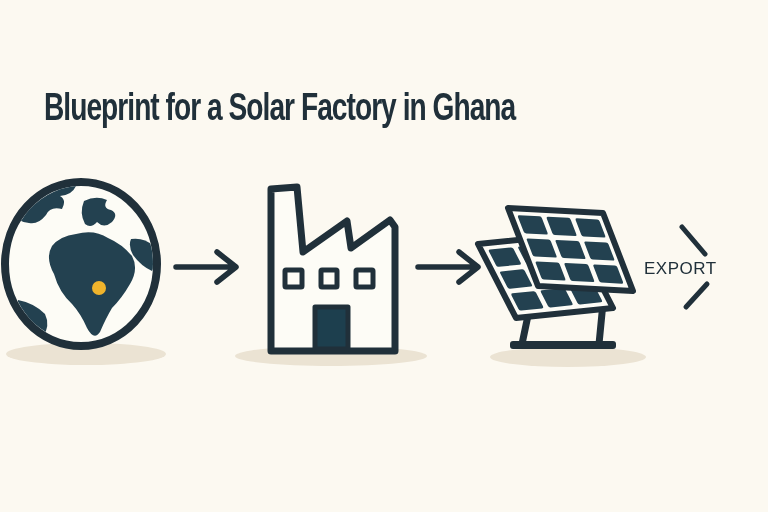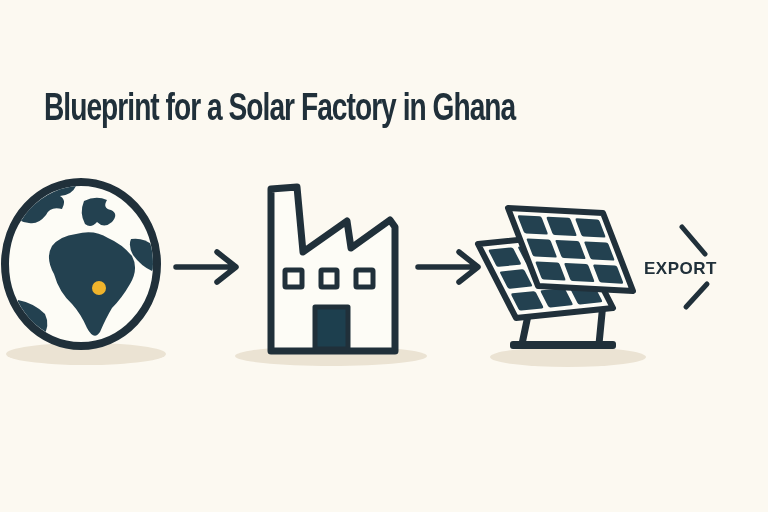--- a/index.html
+++ b/index.html
@@ -18,21 +18,21 @@
     font-size:38px;
     letter-spacing:-1.3px;
     color:var(--ink,#20303A);
     transform:scaleX(.74);
     transform-origin:left top;
     white-space:nowrap;
   }
   .export-label{
     position:absolute;
     left:644px;top:259px;
-    font-weight:700;
+    font-weight:400;
     font-size:17px;
     letter-spacing:.5px;
     color:var(--ink,#20303A);
     white-space:nowrap;
   }
   svg.illustration{position:absolute;left:0;top:0;}
   .shadow{fill:var(--shadow,#EBE3D3);}
   .ocean{fill:var(--face,#FDFCF6);stroke:var(--ink,#20303A);stroke-width:8;}
   .land{fill:var(--land,#234150);}
   .marker{fill:var(--marker,#F0B42C);}

